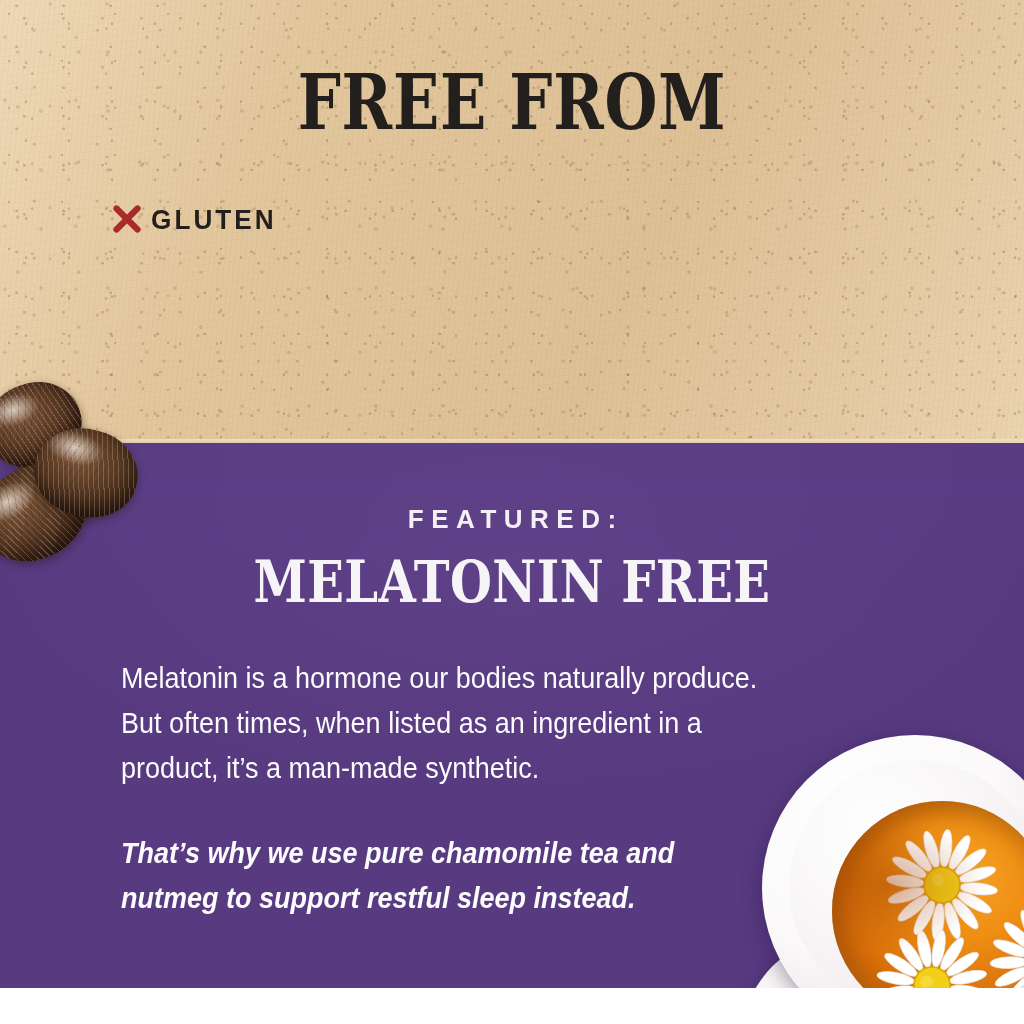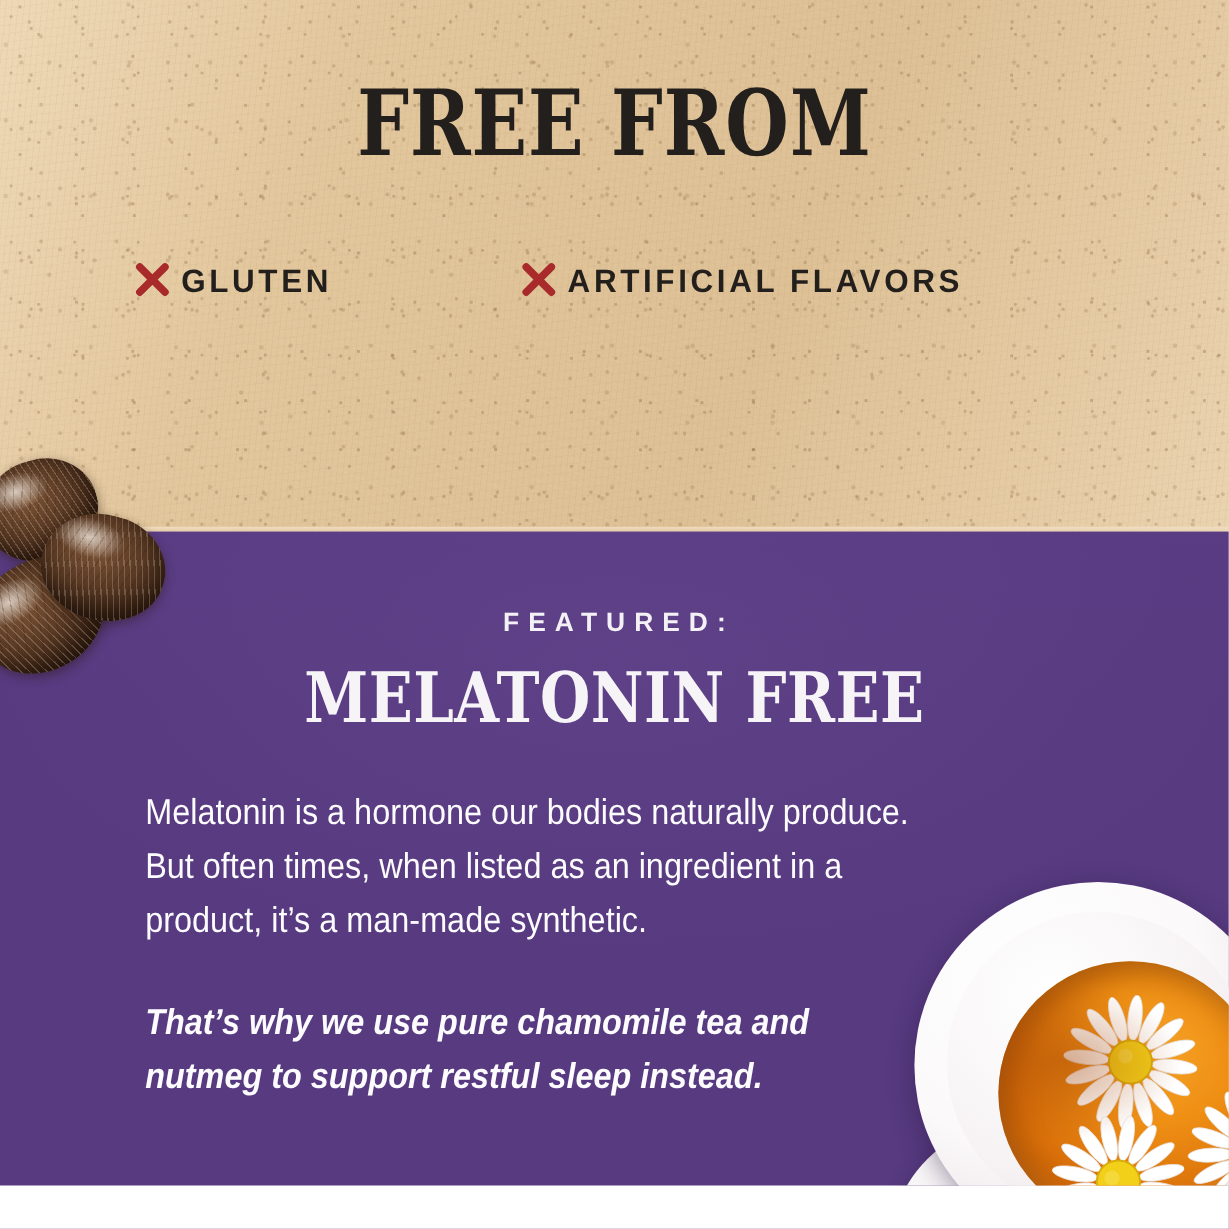--- a/index.html
+++ b/index.html
@@ -106,21 +106,21 @@
   
   .freefrom-list {
     position: absolute;
     left: 0;
     top: 182px;
     width: 1024px;
     height: 215px;
   }
   .ff-col {
     position: absolute;
-    top: 16px;
+    top: 2px;
   }
   .ff-col.left  { left: 112px; }
   .ff-col.right { left: 434px; }
 
   .ff-item {
     display: flex;
     align-items: center;
     height: 72px;
   }
   .ff-x {
@@ -176,21 +176,21 @@
 
   
   .featured-label {
     position: absolute;
     left: 0;
     top: 504px;
     width: 1024px;
     text-align: center;
     font-family: "Liberation Sans", sans-serif;
     font-weight: bold;
-    font-size: 22px;
+    font-size: 26px;
     line-height: 30px;
     letter-spacing: 7.5px;
     text-indent: 7.5px;
     color: #f4f1f6;
   }
 
   
   .featured-headline {
     position: absolute;
     left: 0;
@@ -328,31 +328,20 @@
         </span>
         <span class="ff-label">GLUTEN</span>
       </div>
 
 
 
     </div>
 
     <div class="ff-col right">
 
-      <div class="ff-item">
-        <span class="ff-x">
-          <svg viewBox="0 0 30 30" width="30" height="30" aria-hidden="true">
-            <g stroke="#a82a2a" stroke-width="6.2" stroke-linecap="round">
-              <line x1="4.5" y1="4.5" x2="25.5" y2="25.5"></line>
-              <line x1="25.5" y1="4.5" x2="4.5" y2="25.5"></line>
-            </g>
-          </svg>
-        </span>
-        <span class="ff-label">ARTIFICIAL FLAVORS</span>
-      </div>
 
 
 
     </div>
   </div>
 
   <div class="purple-panel">
     <div class="purple-sheen"></div>
   </div>
 

